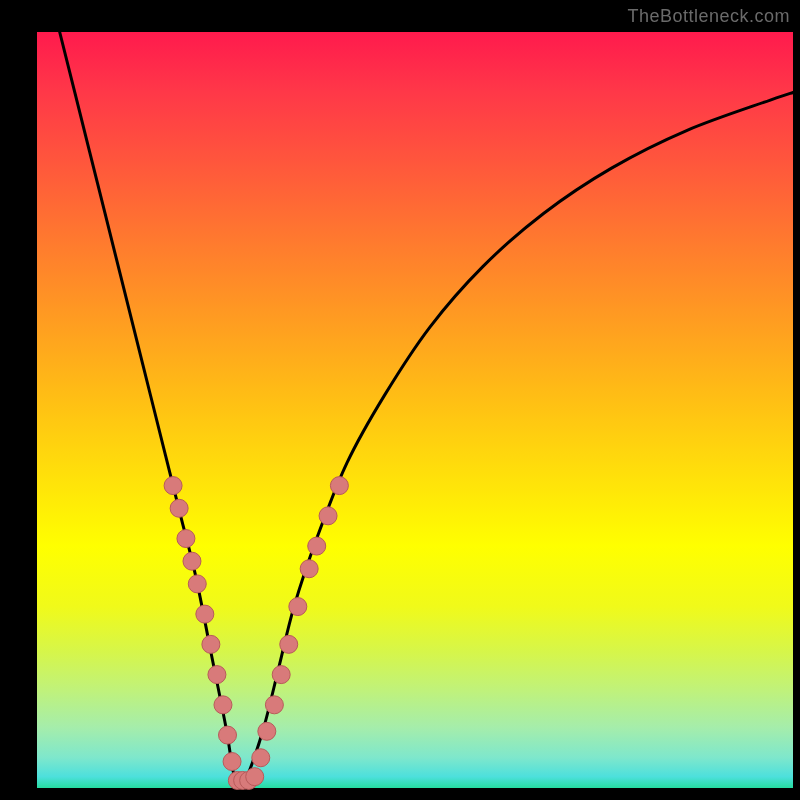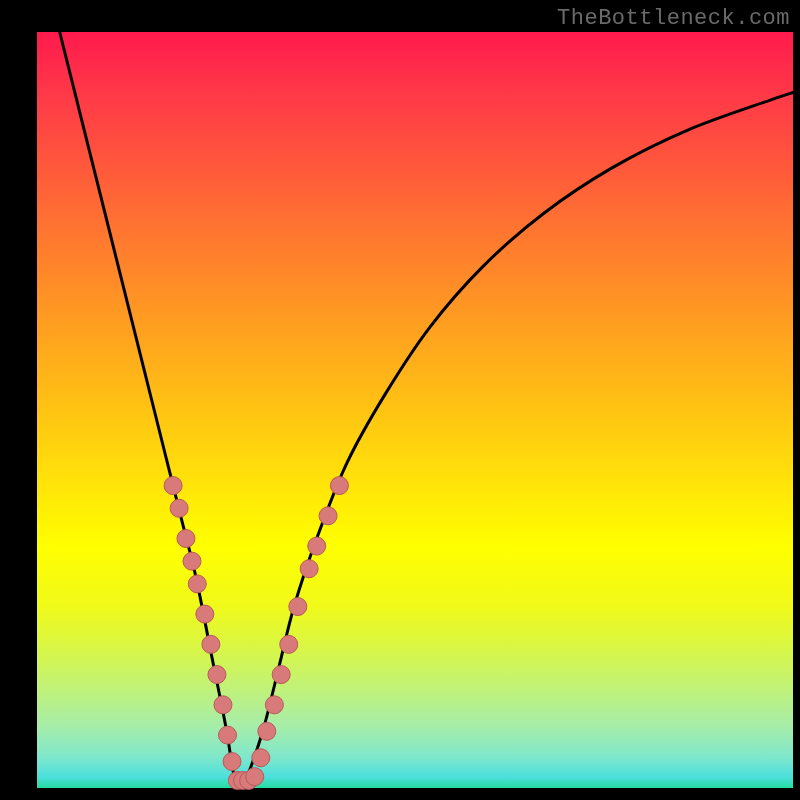--- a/index.html
+++ b/index.html
@@ -40,25 +40,24 @@
       #7ee7cc 96%,
       #4de0dc 98.5%,
       #25dca0 100%
     );
   }
   .watermark {
     position: absolute;
     top: 6px;
     right: 10px;
     color: #6a6a6a;
-    font-size: 22px;
+    font-size: 18px;
     font-weight: 500;
     letter-spacing: 0.5px;
     user-select: none;
-    font-family: Liberation Mono, monospace;
   }
   svg.curve {
     position: absolute;
     left: 0;
     top: 0;
     width: 800px;
     height: 800px;
     pointer-events: none;
   }
 </style>

